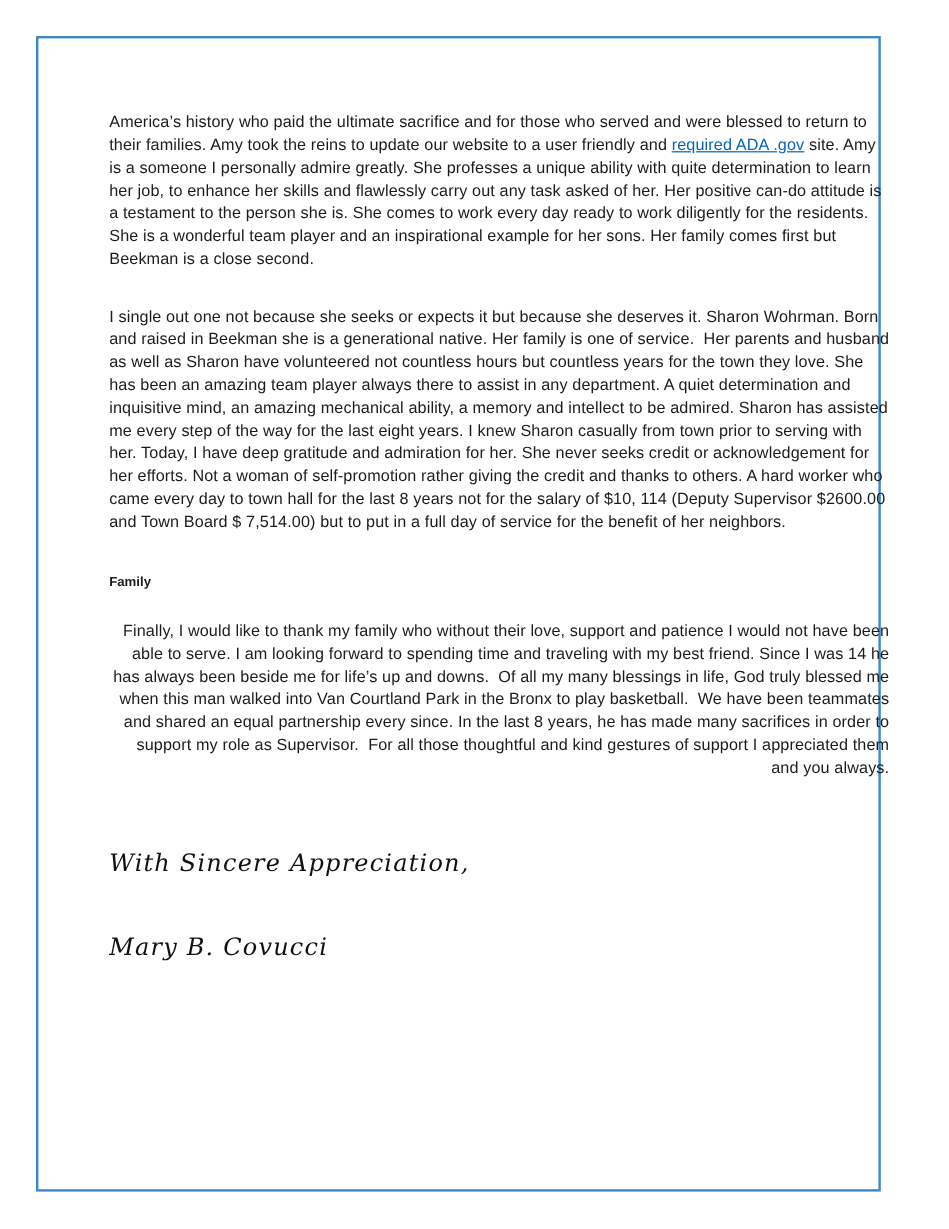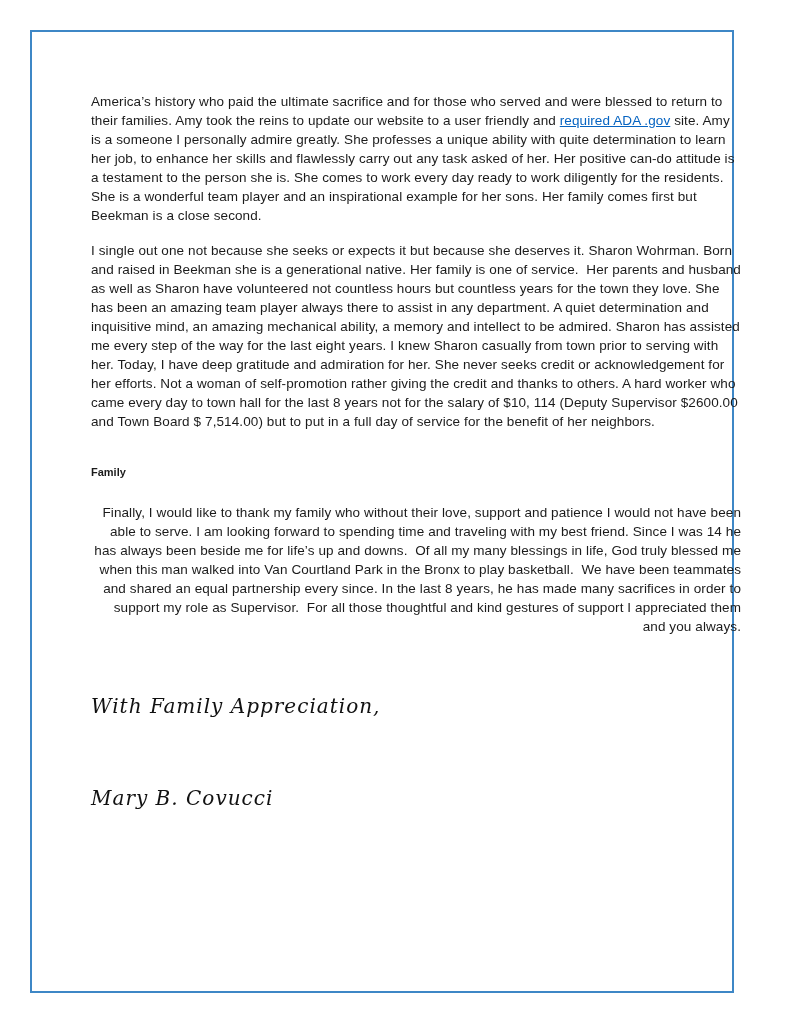--- a/index.html
+++ b/index.html
@@ -48,48 +48,48 @@
     cursor: pointer;
   }
   .family-heading {
     font-size: 11px;
     line-height: 19px;
     font-weight: bold;
     color: #1b1b1b;
     margin-top: 32px;
   }
   .mt-p2 { margin-top: 16px; }
-  .mt-p3 { margin-top: 16px; }
+  .mt-p3 { margin-top: 29px; }
   .mt-p4 { margin-top: 21px; text-align: right; }
   .script {
     font-family: "DejaVu Serif", cursive, serif;
     font-style: italic;
     font-size: 20px;
     line-height: 26px;
     color: #111111;
     letter-spacing: 1px;
   }
   .closing { margin-top: 57px; }
-  .signature { margin-top: 66px; }
+  .signature { margin-top: 44px; }
 </style>
 </head>
 <body>
 
 <div class="canvas">
   <div class="page-border">
     <div class="content">
 
       <p class="body-text"><span>America’s history who paid the ultimate sacrifice and for those who served and were blessed to return to their families. Amy took the reins to update our website to a user friendly and </span><a class="hyperlink">required ADA .gov</a><span> site. Amy is a someone I personally admire greatly. She professes a unique ability with quite determination to learn her job, to enhance her skills and flawlessly carry out any task asked of her. Her positive can-do attitude is a testament to the person she is. She comes to work every day ready to work diligently for the residents. She is a wonderful team player and an inspirational example for her sons. Her family comes first but Beekman is a close second.</span></p>
 
 
       <p class="body-text mt-p3">I single out one not because she seeks or expects it but because she deserves it. Sharon Wohrman. Born and raised in Beekman she is a generational native. Her family is one of service.  Her parents and husband as well as Sharon have volunteered not countless hours but countless years for the town they love. She has been an amazing team player always there to assist in any department. A quiet determination and inquisitive mind, an amazing mechanical ability, a memory and intellect to be admired. Sharon has assisted me every step of the way for the last eight years. I knew Sharon casually from town prior to serving with her. Today, I have deep gratitude and admiration for her. She never seeks credit or acknowledgement for her efforts. Not a woman of self-promotion rather giving the credit and thanks to others. A hard worker who came every day to town hall for the last 8 years not for the salary of $10, 114 (Deputy Supervisor $2600.00 and Town Board $ 7,514.00) but to put in a full day of service for the benefit of her neighbors.</p>
 
       <h2 class="family-heading">Family</h2>
 
       <p class="body-text mt-p4">Finally, I would like to thank my family who without their love, support and patience I would not have been able to serve. I am looking forward to spending time and traveling with my best friend. Since I was 14 he has always been beside me for life’s up and downs.  Of all my many blessings in life, God truly blessed me when this man walked into Van Courtland Park in the Bronx to play basketball.  We have been teammates and shared an equal partnership every since. In the last 8 years, he has made many sacrifices in order to support my role as Supervisor.  For all those thoughtful and kind gestures of support I appreciated them and you always.</p>
 
-      <p class="script closing">With Family Appreciation,</p>
+      <p class="script closing">With Sincere Appreciation,</p>
 
       <p class="script signature">Mary B. Covucci</p>
 
     </div>
   </div>
 </div>
 
 </body></html>

